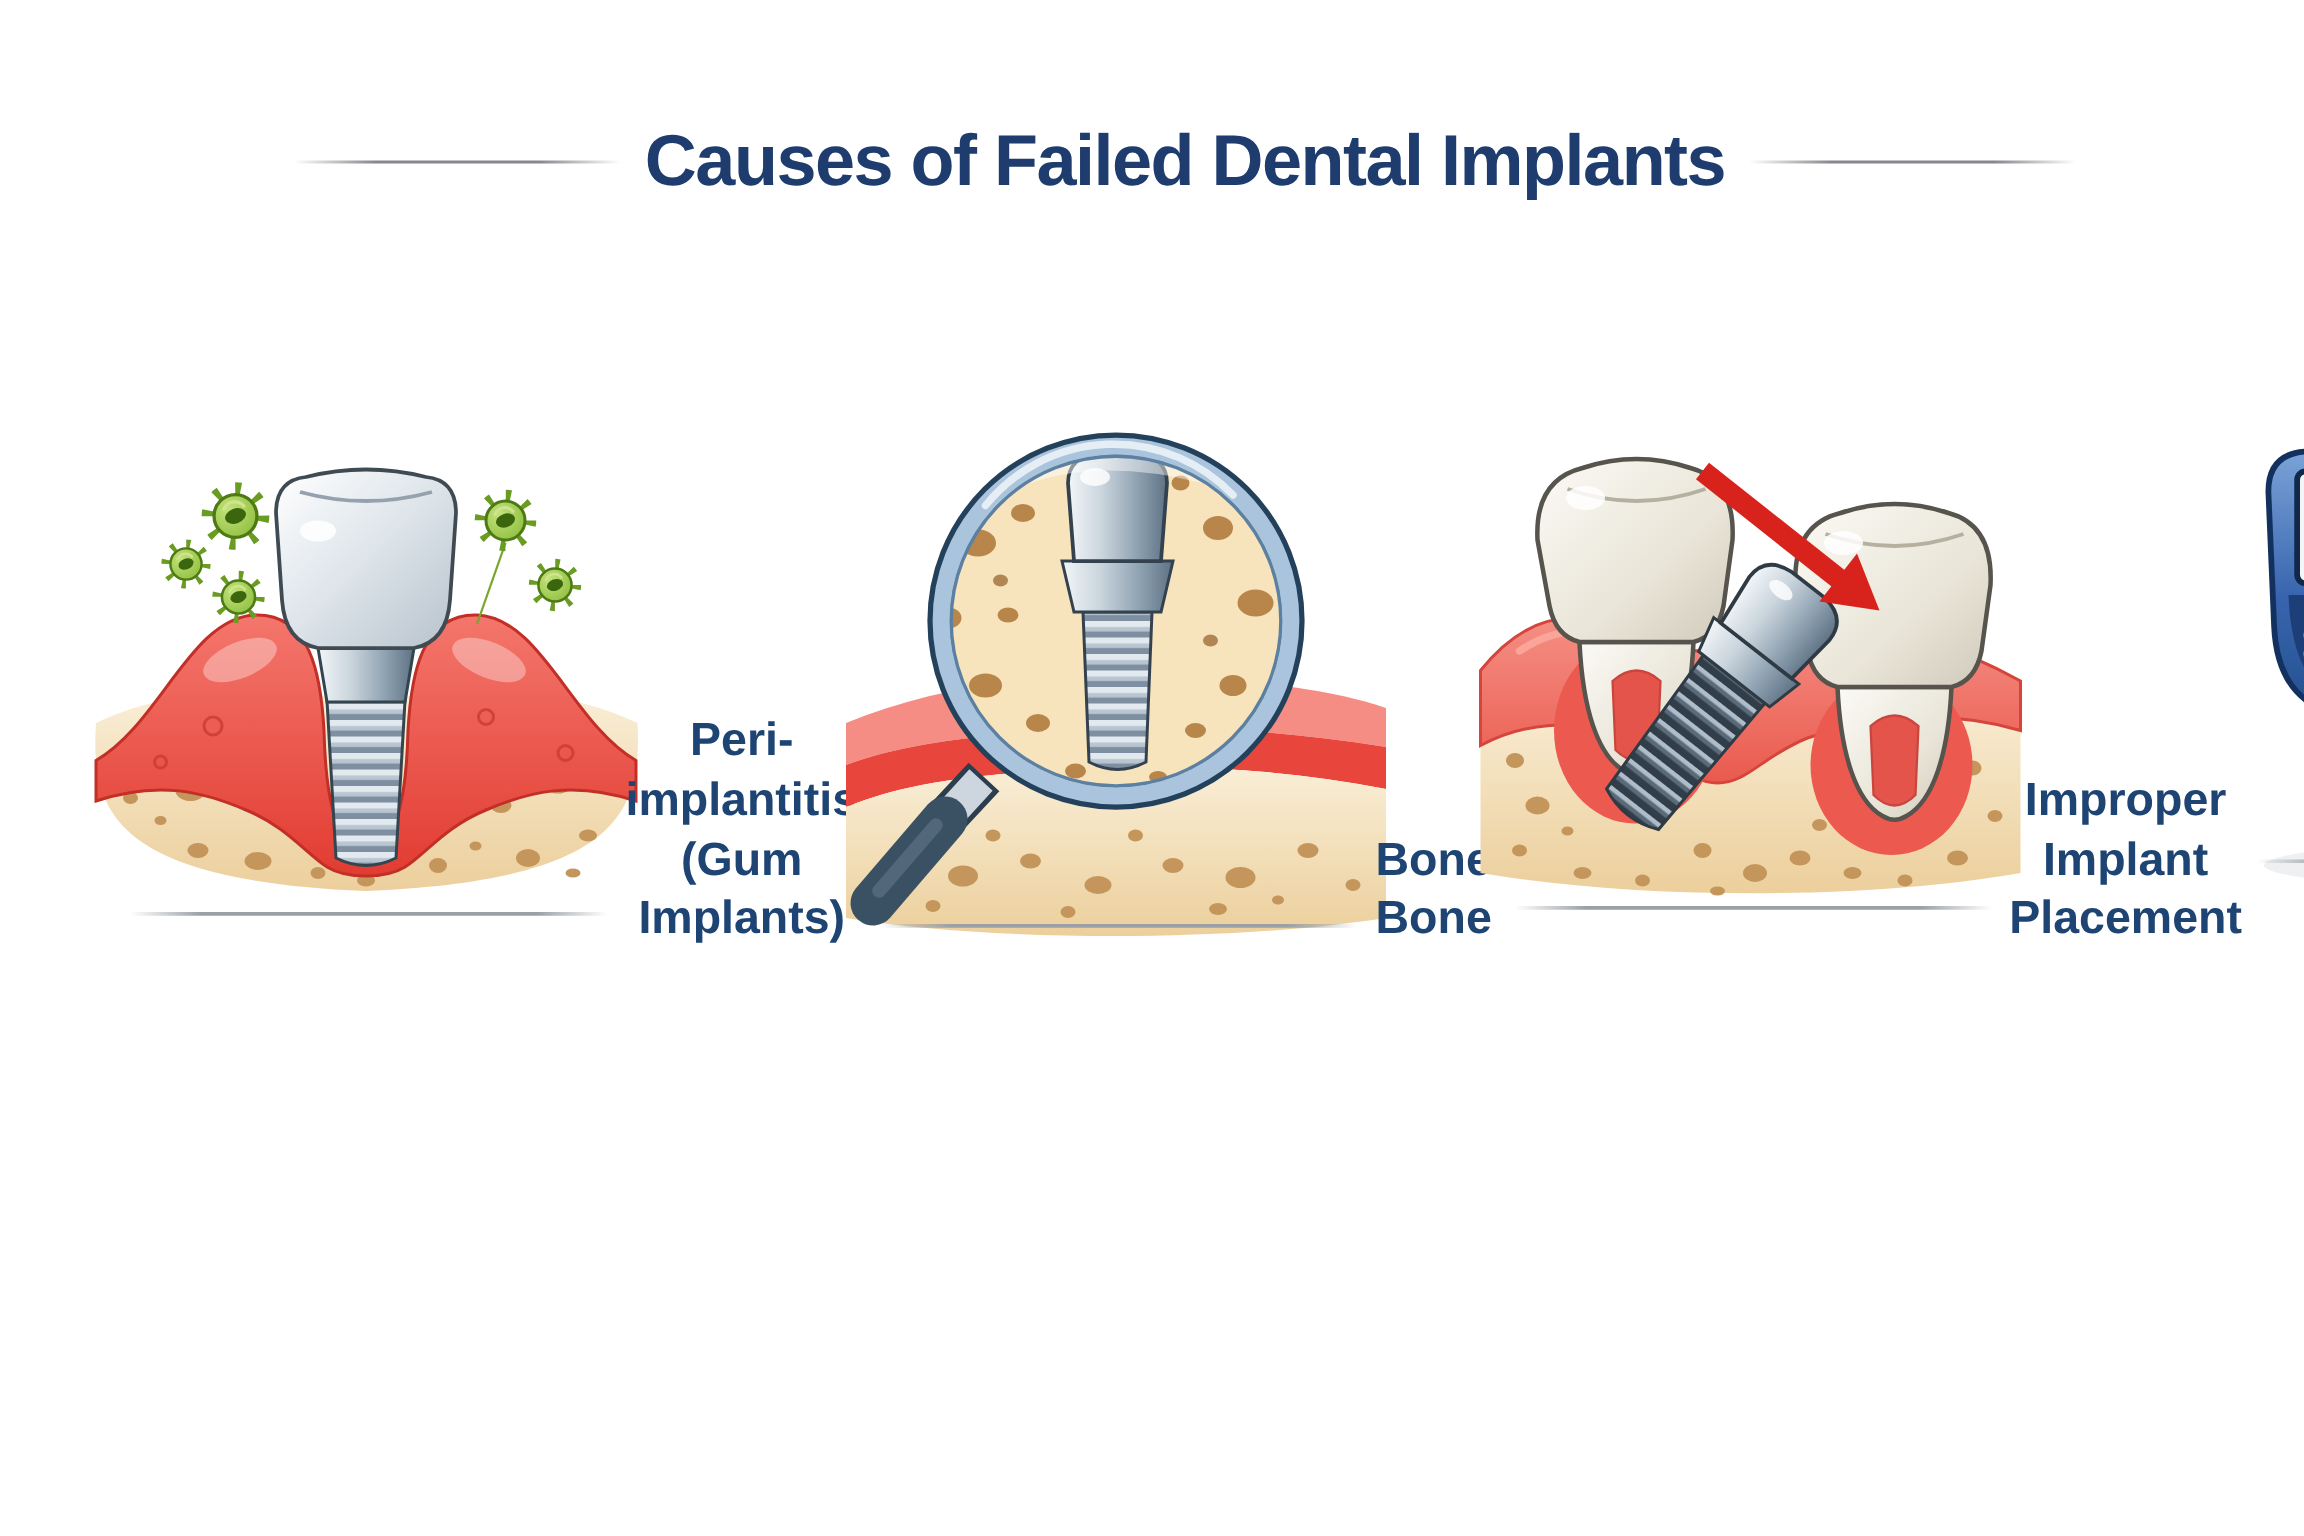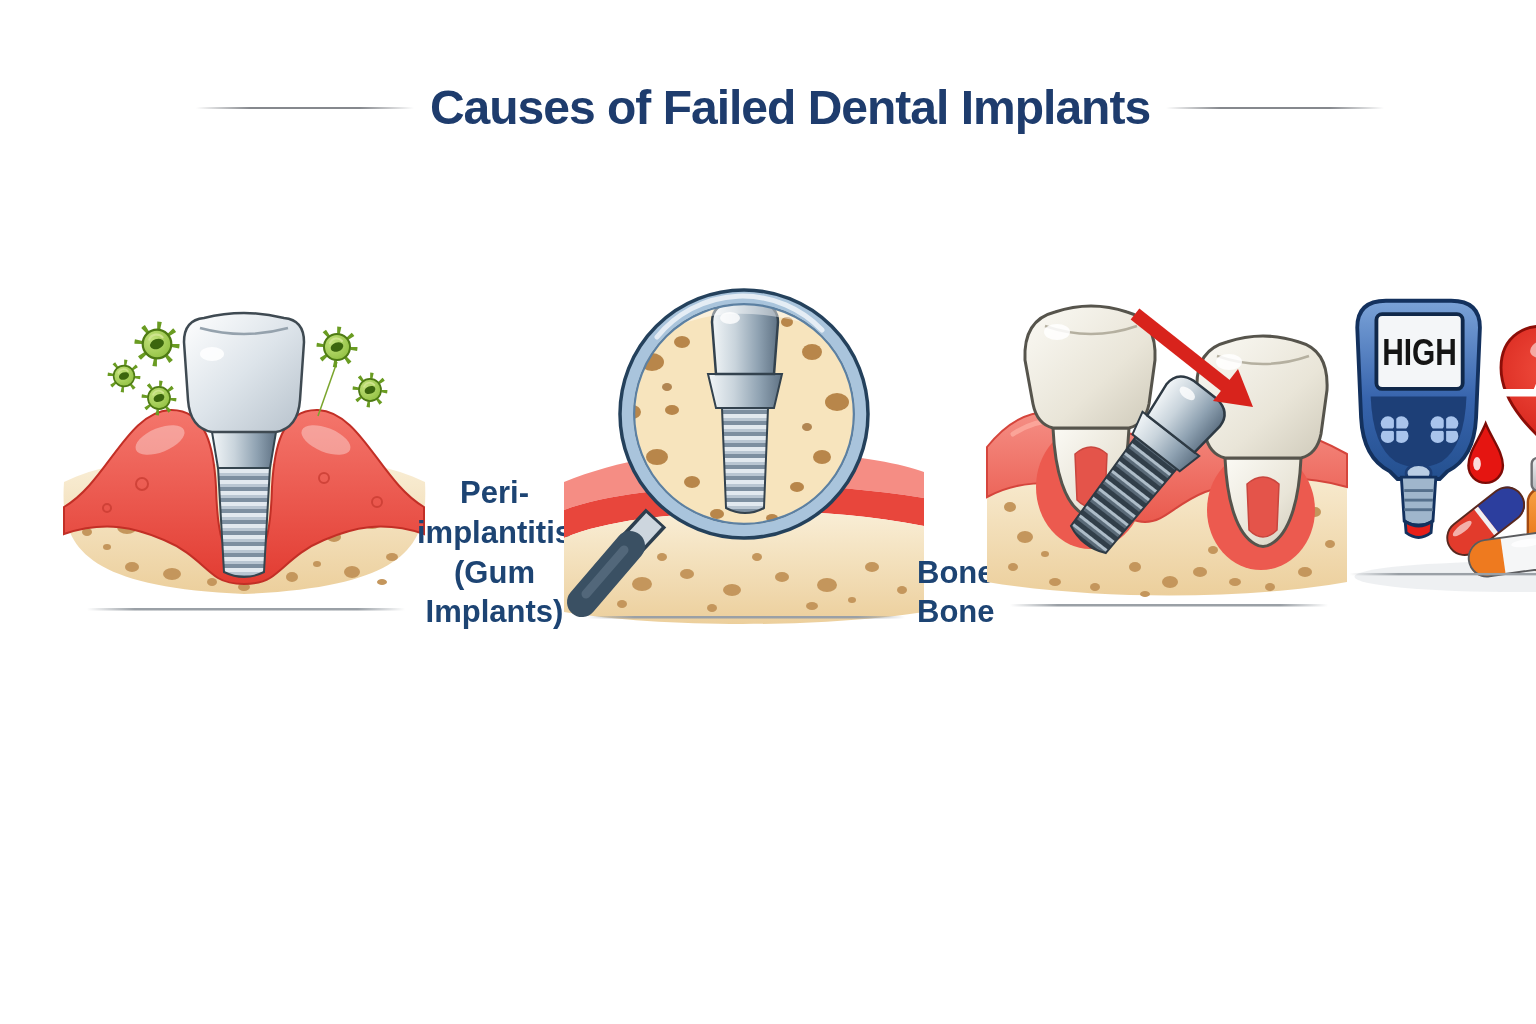--- a/index.html
+++ b/index.html
@@ -297,20 +297,24 @@
         <path d="M-36,-42 L36,-42 L30,-18 L-30,-18 Z" fill="url(#metalGrad)" stroke="#2e3a44" stroke-width="2"></path>
         <path d="M-34,-78 Q-34,-96 -14,-98 L14,-98 Q34,-96 34,-78 L30,-42 L-30,-42 Z" fill="url(#metalGrad)" stroke="#2e3a44" stroke-width="2.5"></path>
         <ellipse cx="-12" cy="-84" rx="9" ry="5" fill="#ffffff" opacity="0.8"></ellipse>
       </g>
       <g>
         <line x1="140" y1="32" x2="231" y2="104" stroke="#d8231c" stroke-width="14"></line>
         <polygon points="258,125 218,119 243,87" fill="#d8231c"></polygon>
       </g>
       <rect x="15" y="322" width="318" height="2.5" fill="url(#fadeLine)"></rect>
     </svg>
+    <div class="caption">
+      <div>Improper Implant</div>
+      <div>Placement</div>
+    </div>
   </div>
 
   <div class="panel">
     <svg class="art" viewBox="0 0 360 350">
       <ellipse cx="185" cy="300" rx="170" ry="16" fill="#e2e6ea" opacity="0.6"></ellipse>
       <g>
         <path d="M250,190 C198,150 168,118 168,82 C168,48 196,33 222,41 C238,46 248,60 250,70 C252,60 262,46 278,41 C304,33 332,48 332,82 C332,118 302,150 250,190 Z" fill="url(#heartGrad)" stroke="#8c0e08" stroke-width="3"></path>
         <ellipse cx="212" cy="62" rx="14" ry="9" fill="#ffffff" opacity="0.55" transform="rotate(-18 212 62)"></ellipse>
         <polyline points="170,108 205,108 219,74 240,138 258,92 268,108 284,100 292,108 330,108" fill="none" stroke="#ffffff" stroke-width="8" stroke-linecap="round" stroke-linejoin="round"></polyline>
       </g>

